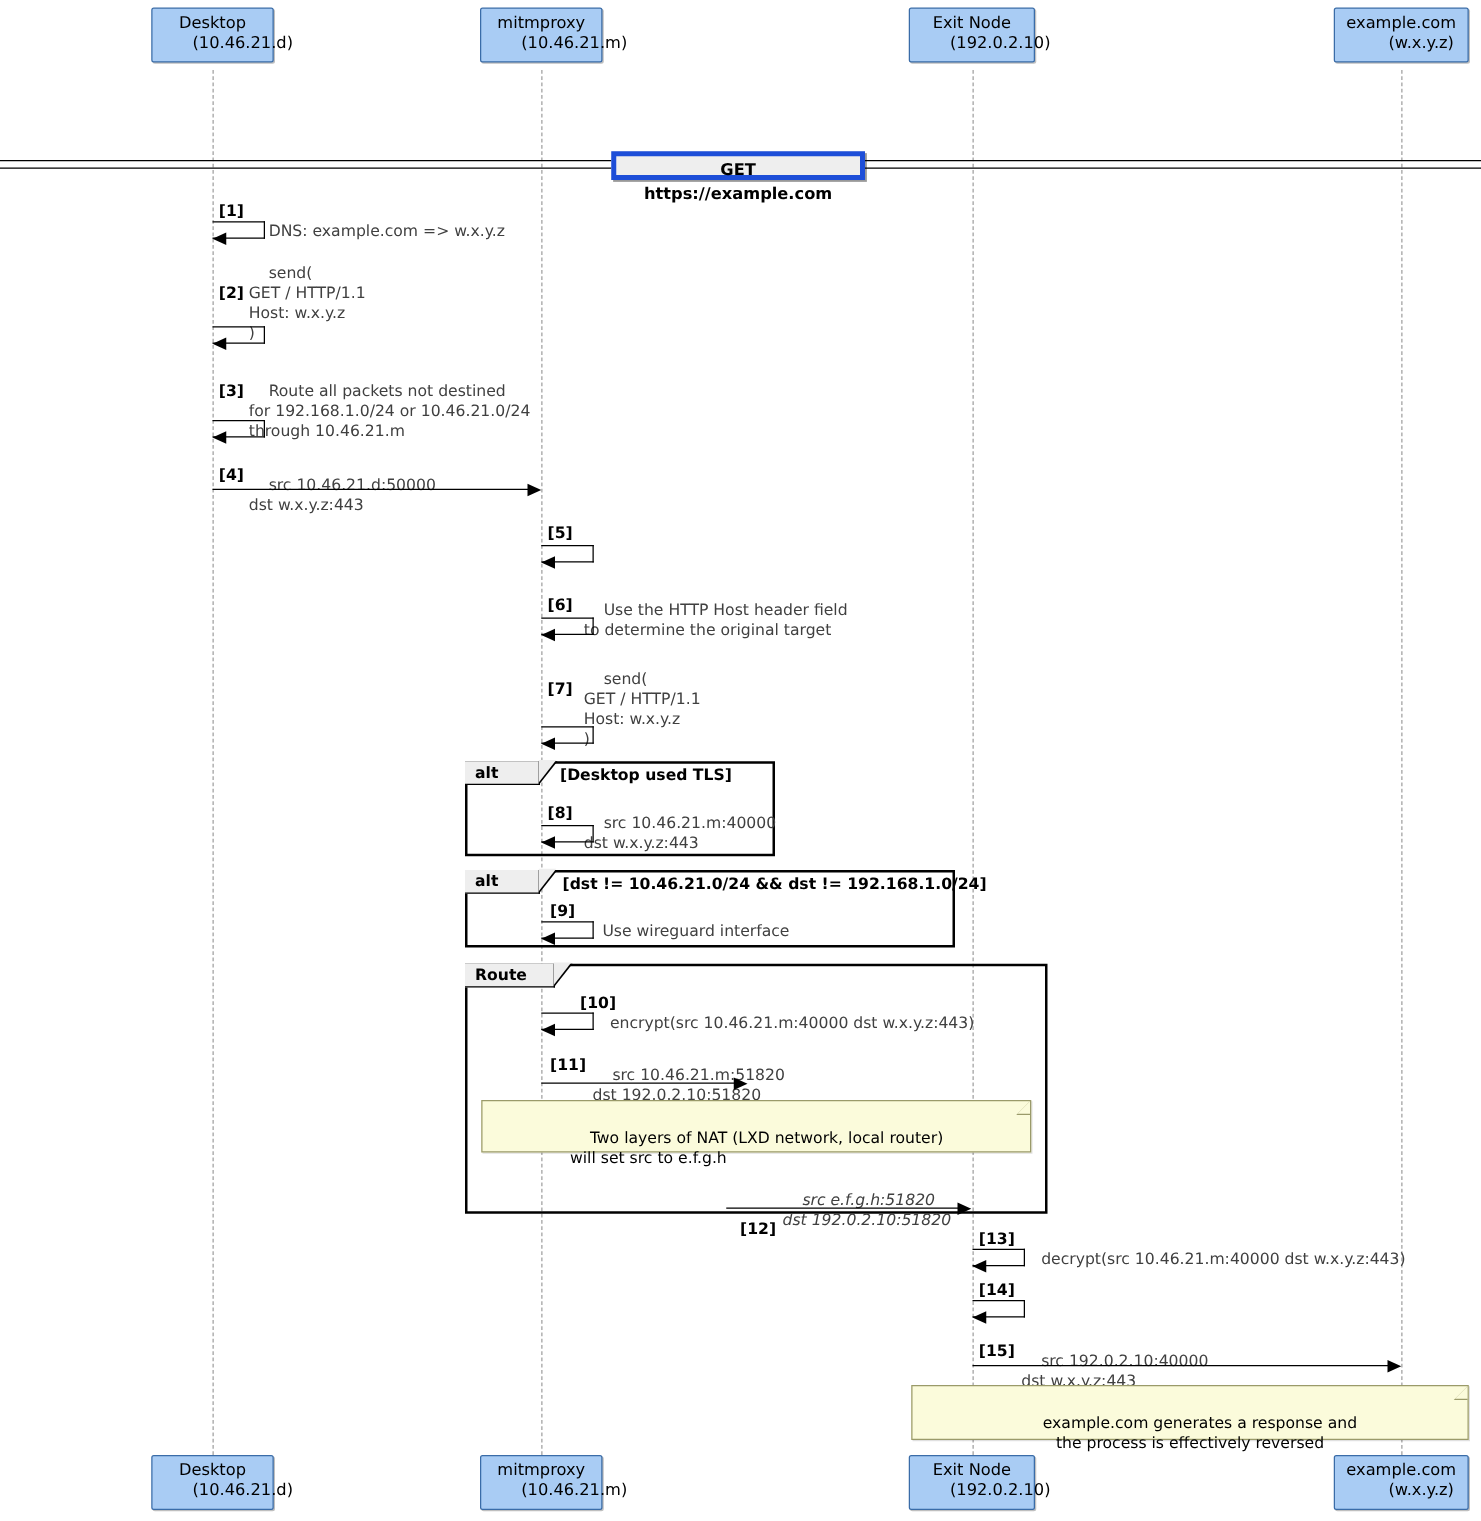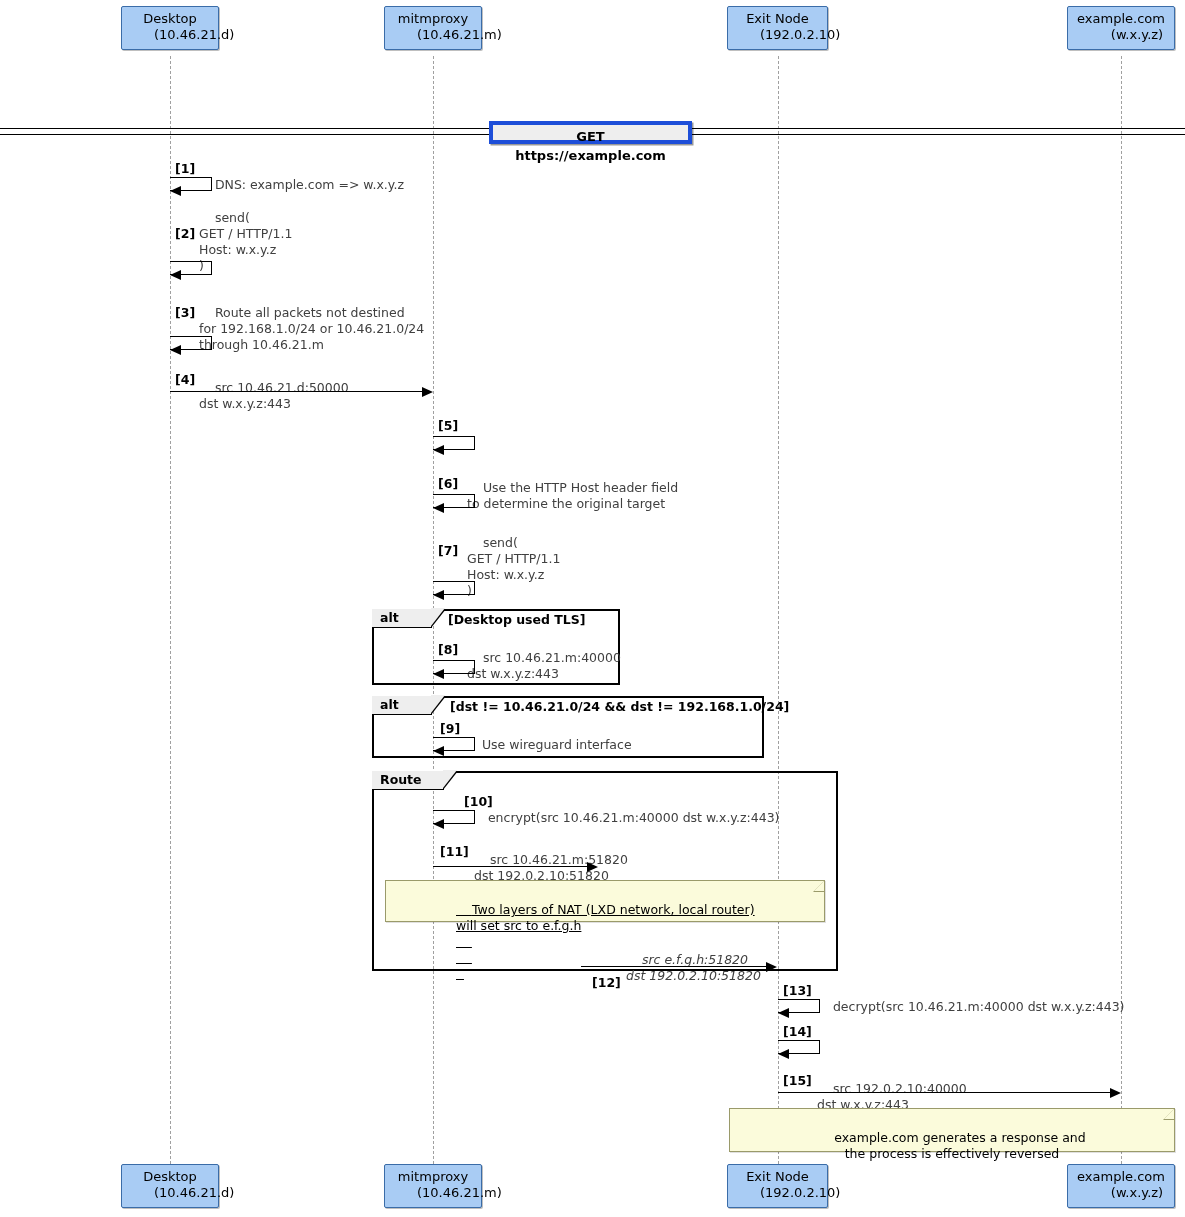--- a/index.html
+++ b/index.html
@@ -339,21 +339,21 @@
   <div class="seq-box" style="left:440px; top:844px;">
     <span>[11]</span>
   </div>
   <div class="msg-label" style="left:474px; top:836px;">
     <span>src 10.46.21.m:51820
 dst 192.0.2.10:51820</span>
   </div>
   <div class="arrow-line" style="left:433px; top:866px; width:156px;"></div>
   <div class="arrow-head right" style="left:587px; top:862px;"></div>
 
-  <div class="note" style="left:385px; top:880px; width:440px; height:42px; padding-left:70px;text-decoration:underline;">
+  <div class="note" style="left:385px; top:880px; width:440px; height:42px; padding-left:70px;">
     <span>Two layers of NAT (LXD network, local router)
 will set src to e.f.g.h</span>
     <span class="fold"></span>
     <span class="fold2"></span>
   </div>
 
   <div class="seq-box" style="left:592px; top:944px;margin-top:31px;">
     <span>[12]</span>
   </div>
   <div class="msg-label" style="left:626px; top:936px;font-style:italic;">

